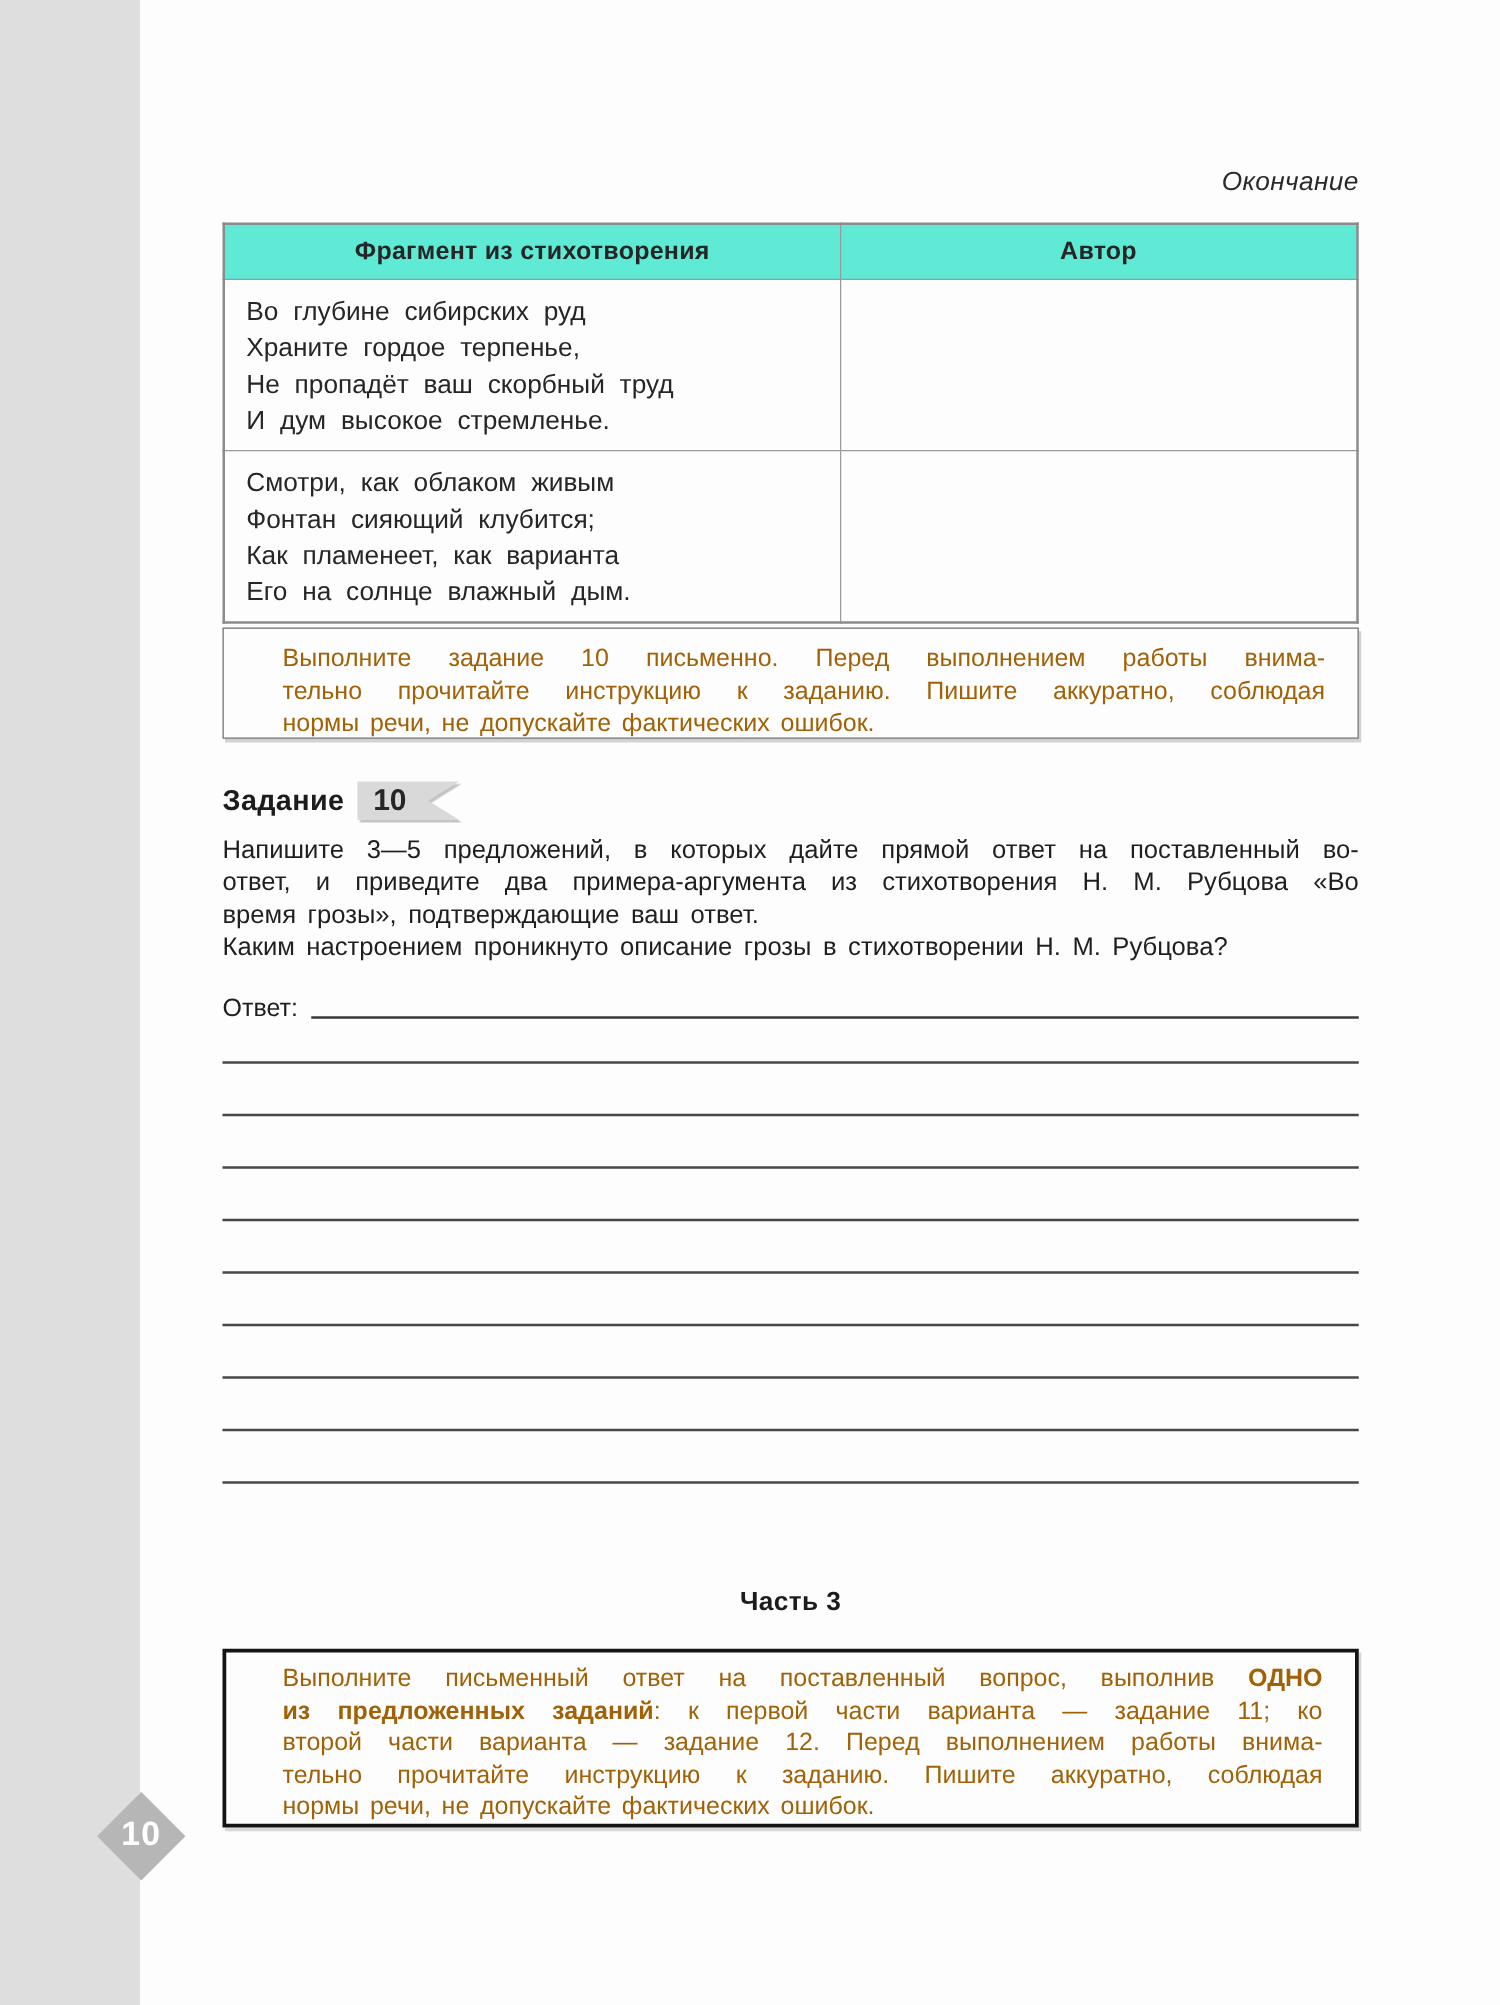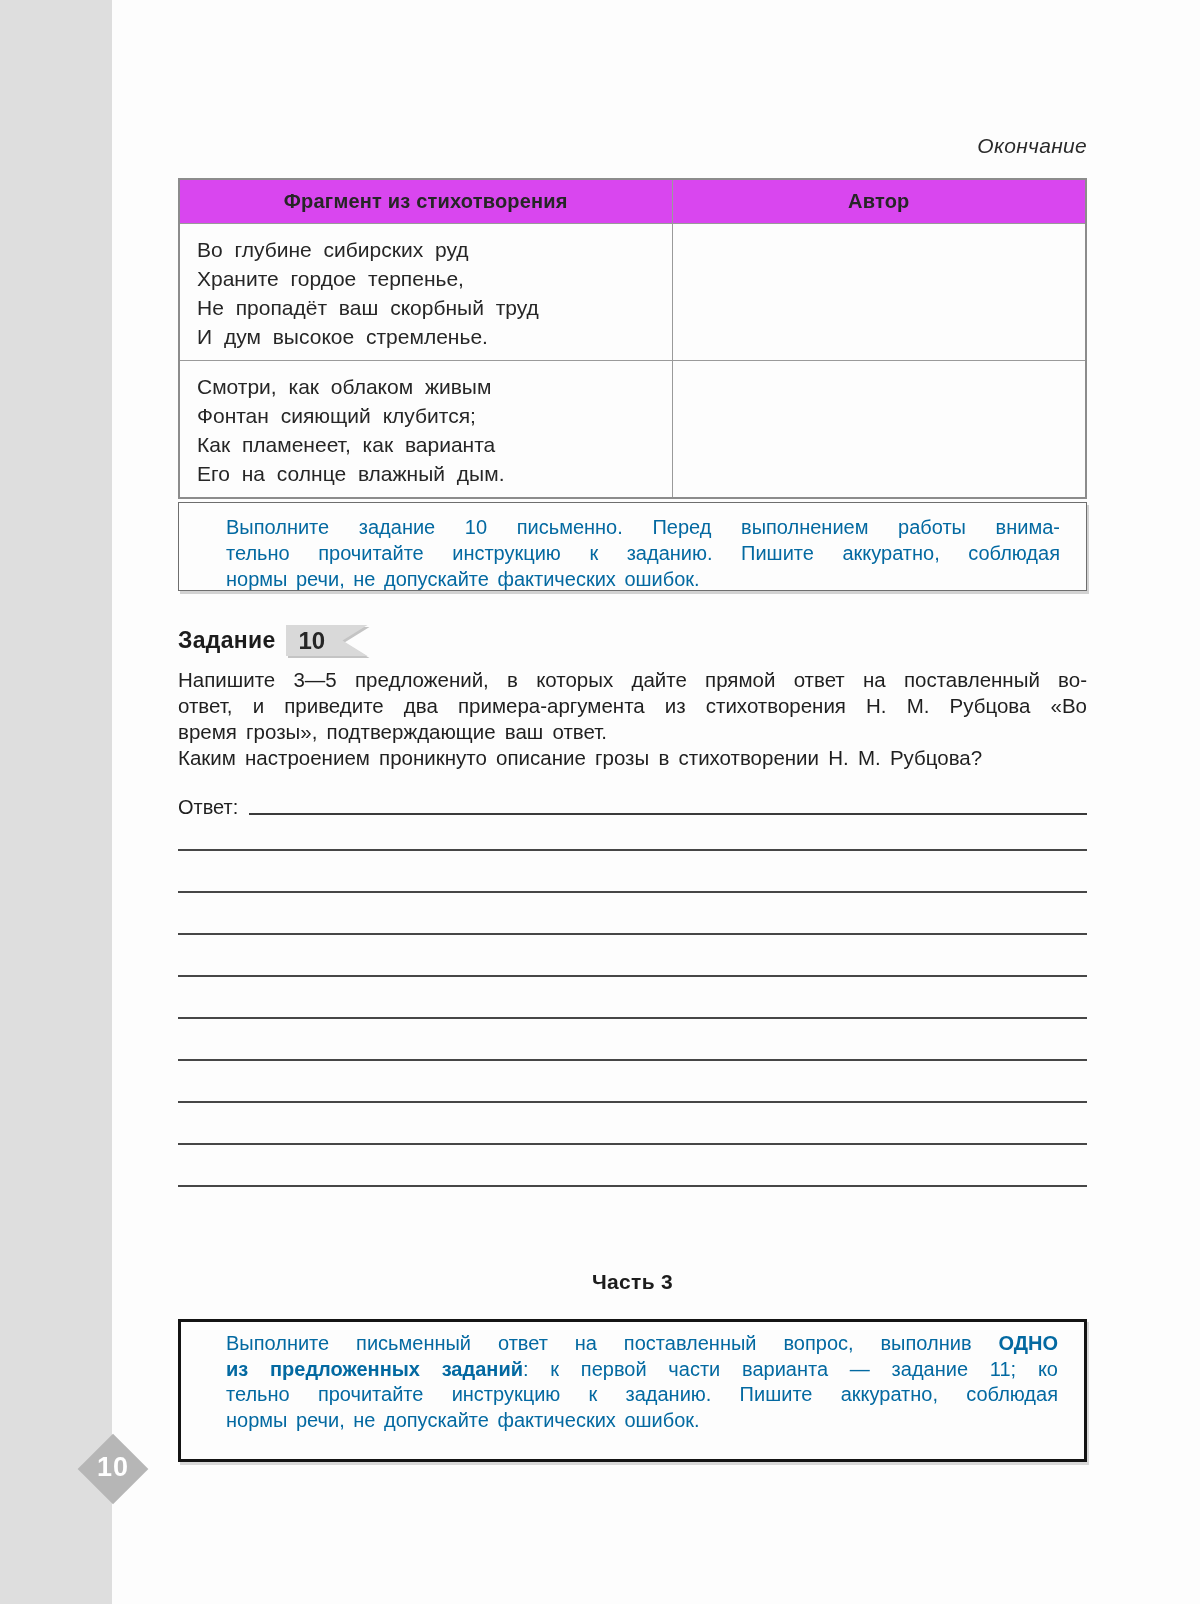--- a/index.html
+++ b/index.html
@@ -11,30 +11,30 @@
 
   
   .continuation{position:absolute;left:178px;top:134px;width:909px;text-align:right;
     font-style:italic;font-size:21px;color:#2a2a2a;letter-spacing:.3px;}
 
   
   .frag-table{position:absolute;left:178px;top:178px;width:909px;border-collapse:collapse;
     font-size:21px;color:#262626;}
   .frag-table th,.frag-table td{border:1px solid #9a9a9a;vertical-align:top;}
   .frag-table{border:2px solid #8c8c8c;}
-  .frag-table th{height:41px;background:#d946ef;font-size:20px;font-weight:bold;
+  .frag-table th{height:41px;background:#5eead4;font-size:20px;font-weight:bold;
     text-align:center;vertical-align:middle;letter-spacing:.2px;}
   .frag-table td{height:117px;padding:11px 10px 8px 17px;}
   .col-fragment{width:492px;}
   .col-author{width:413px;}
   .poem-line{line-height:29px;word-spacing:6px;white-space:nowrap;}
 
   
   .ibox{position:absolute;left:178px;width:909px;box-sizing:border-box;background:#fdfdfd;
-    font-size:20px;color:#0369a1;}
+    font-size:20px;color:#a16207;}
   .ibox-1{top:502px;height:89px;border:1px solid #6e6e6e;box-shadow:2px 3px 0 #d2d2d2;
     padding:11px 26px 0 47px;line-height:26px;word-spacing:3px;}
   .ibox-2{top:1319px;height:143px;border:3px solid #141414;box-shadow:2px 3px 0 #d8d8d8;
     padding:9px 26px 0 45px;line-height:25.5px;word-spacing:3px;}
   .jl{text-align:justify;text-align-last:justify;}
   .pl{text-align:left;}
   .b{font-weight:bold;}
 
   
   .task-heading{position:absolute;left:178px;top:623px;height:35px;display:flex;align-items:center;}
@@ -147,20 +147,21 @@
     <div class="ruled-line"></div>
     <div class="ruled-line"></div>
     <div class="ruled-line"></div>
   </div>
 
   <div class="part-title">Часть 3</div>
 
   <div class="ibox ibox-2">
     <div class="jl"><span>Выполните письменный ответ на поставленный вопрос, выполнив </span><span class="b">ОДНО</span></div>
     <div class="jl"><span class="b">из предложенных заданий</span><span>: к первой части варианта — задание 11; ко</span></div>
+    <div class="jl">второй части варианта — задание 12. Перед выполнением работы внима-</div>
     <div class="jl">тельно прочитайте инструкцию к заданию. Пишите аккуратно, соблюдая</div>
     <div class="pl">нормы речи, не допускайте фактических ошибок.</div>
   </div>
 
   <div class="diamond"></div>
   <div class="diamond-num">10</div>
 
 </div>
 
 </body></html>

